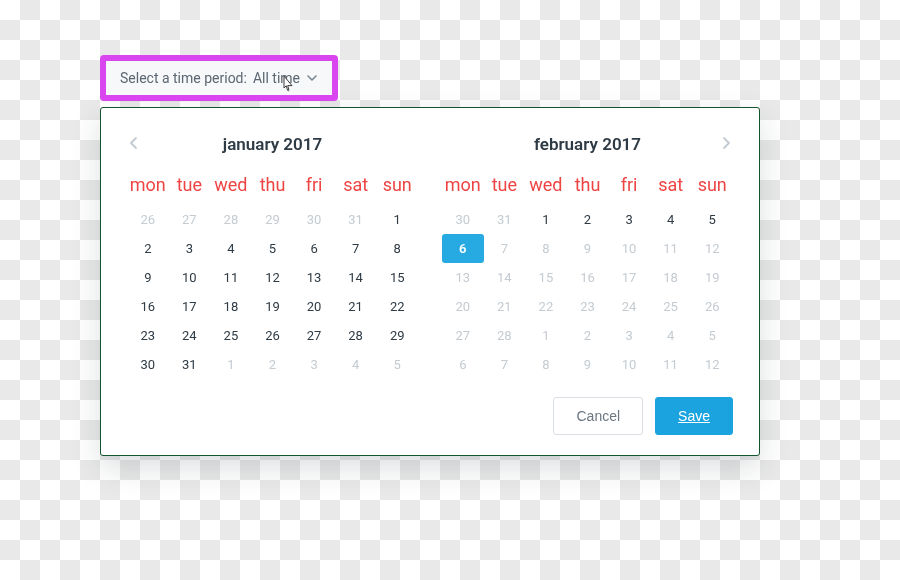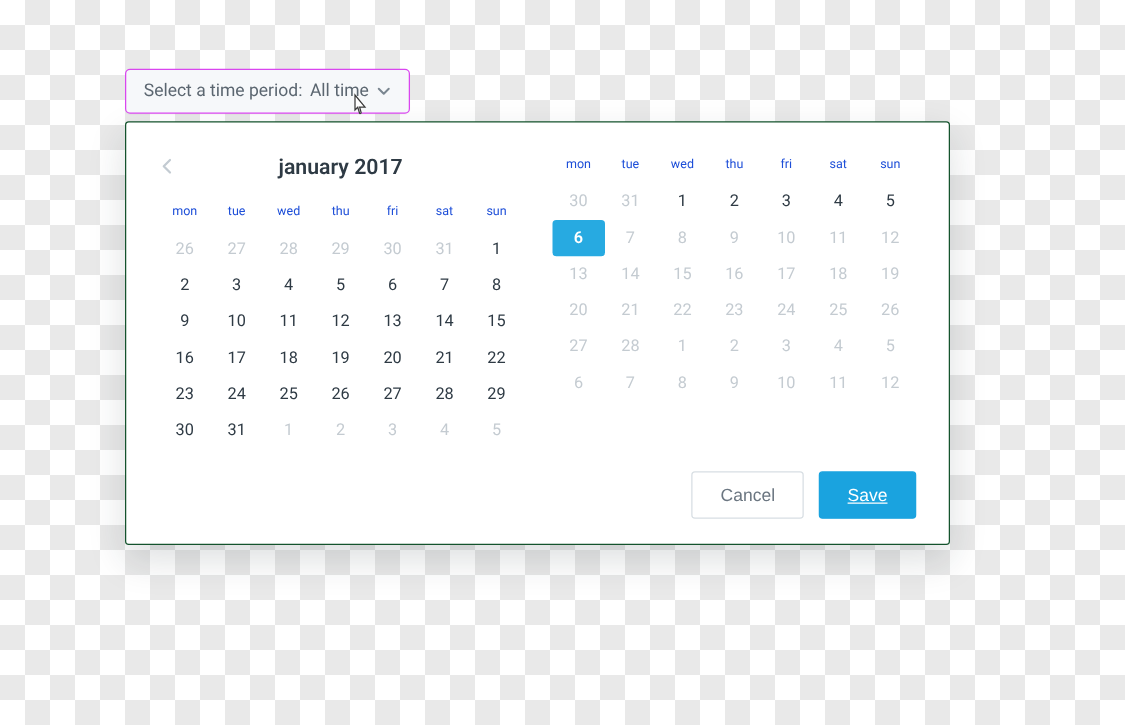--- a/index.html
+++ b/index.html
@@ -12,41 +12,41 @@
       linear-gradient(45deg, transparent 75%, #e9e9e9 75%),
       linear-gradient(-45deg, transparent 75%, #e9e9e9 75%);
     background-size: 40px 40px;
     background-position: 0 0, 0 20px, 20px -20px, -20px 0;
     background-color: #fff;
     position: relative;
   }
   .stage { position: absolute; left: 100px; top: 55px; width: 660px; }
   .dropdown-btn {
     display: inline-flex; align-items: center; gap: 6px;
-    background: #f6f8fa; border: 1px solid #d946ef; border-radius: 4px;
+    background: #f6f8fa; border: 6px solid #d946ef; border-radius: 4px;
     padding: 9px 14px; font-size: 14px; color: #5b6670; cursor: pointer;
     box-shadow: 0 1px 1px rgba(0,0,0,0.03);
   }
   .chev { display: inline-block; }
   .chev svg { display: block; }
   .cursor { position: absolute; left: 278px; top: 74px; pointer-events: none; }
   .panel {
     margin-top: 6px; width: 660px; background: #fff; border: 1px solid #14532d;
     border-radius: 3px; box-shadow: 0 12px 30px rgba(30,40,50,0.15);
     padding: 22px 26px 20px;
   }
   .months { display: flex; gap: 24px; }
   .month { flex: 1; }
   .month-head { display: flex; align-items: center; justify-content: center; position: relative; height: 28px; margin-bottom: 10px; }
   .month-title { font-size: 17px; font-weight: 600; color: #2e3a44; }
   .navbtn { position: absolute; top: 2px; width: 22px; height: 22px; display: flex; align-items: center; justify-content: center; color: #c3cbd2; cursor: pointer; }
   .navbtn.left { left: -4px; }
   .navbtn.right { right: -4px; }
   .grid { display: grid; grid-template-columns: repeat(7, 1fr); }
-  .dow { text-align: center; font-size: 10px; color: #1d4ed8; padding: 6px 0 10px; }
+  .dow { text-align: center; font-size: 18px; color: #ef4444; padding: 6px 0 10px; }
   .day { text-align: center; font-size: 13px; color: #2e3a44; padding: 7px 0; cursor: pointer; border-radius: 3px; }
   .day.out { color: #c4cbd1; }
   .day.sel { background: #27aae1; color: #fff; font-weight: 600; }
   .footer { display: flex; justify-content: flex-end; gap: 12px; margin-top: 18px; }
   .btn { border-radius: 3px; font-size: 14px; padding: 10px 22px; cursor: pointer; text-align: center; }
   .btn-cancel { background: #fff; border: 1px solid #d8dee3; color: #6b7681; }
   .btn-save { background: #1aa3df; border: 1px solid #1aa3df; color: #fff; font-weight: 500; text-decoration: underline; }
 </style>
 </head>
 <body>
@@ -119,20 +119,28 @@
             <div class="day">30</div>
             <div class="day">31</div>
             <div class="day out">1</div>
             <div class="day out">2</div>
             <div class="day out">3</div>
             <div class="day out">4</div>
             <div class="day out">5</div>
           </div>
         </div>
         <div class="month">
+          <div class="month-head">
+            <div class="month-title">february 2017</div>
+            <div class="navbtn right">
+              <svg width="12" height="14" viewBox="0 0 12 14">
+                <path d="M4 2l5 5-5 5" fill="none" stroke="currentColor" stroke-width="1.8" stroke-linecap="round" stroke-linejoin="round"></path>
+              </svg>
+            </div>
+          </div>
           <div class="grid">
             <div class="dow">mon</div>
             <div class="dow">tue</div>
             <div class="dow">wed</div>
             <div class="dow">thu</div>
             <div class="dow">fri</div>
             <div class="dow">sat</div>
             <div class="dow">sun</div>
             <div class="day out">30</div>
             <div class="day out">31</div>

